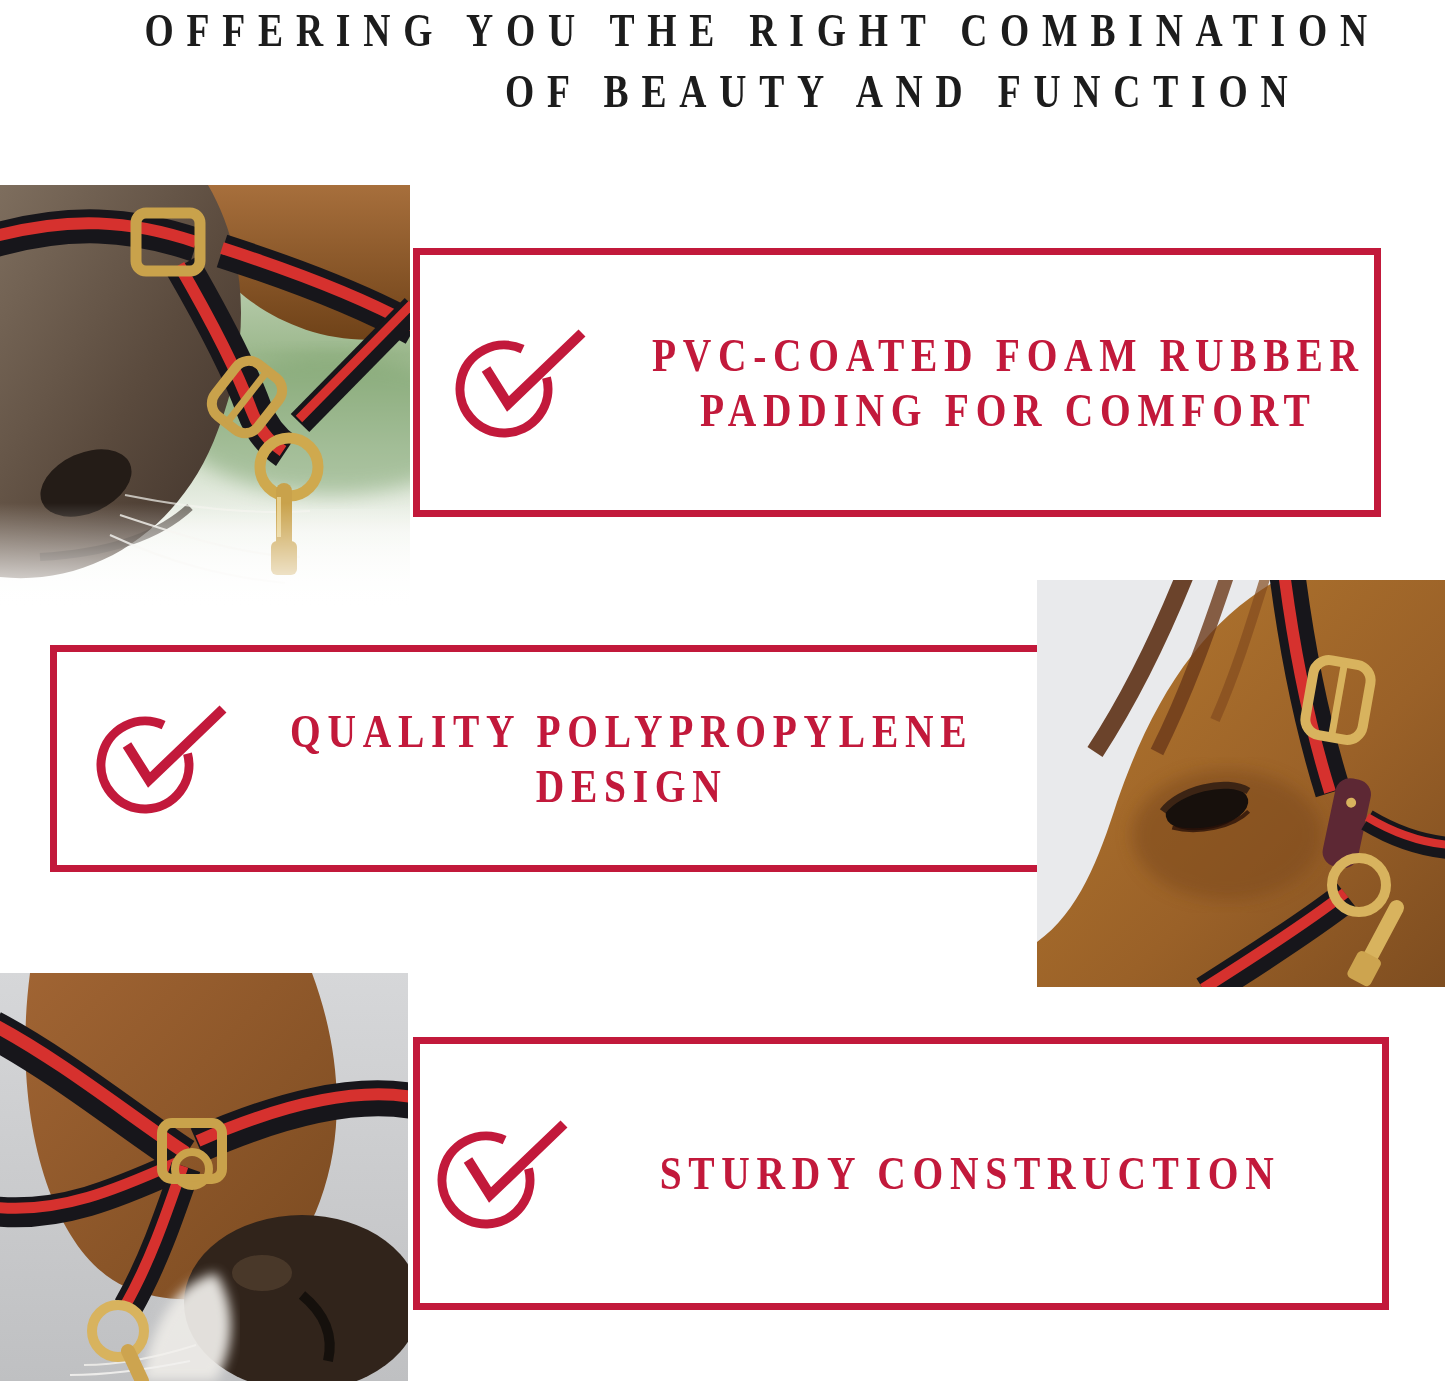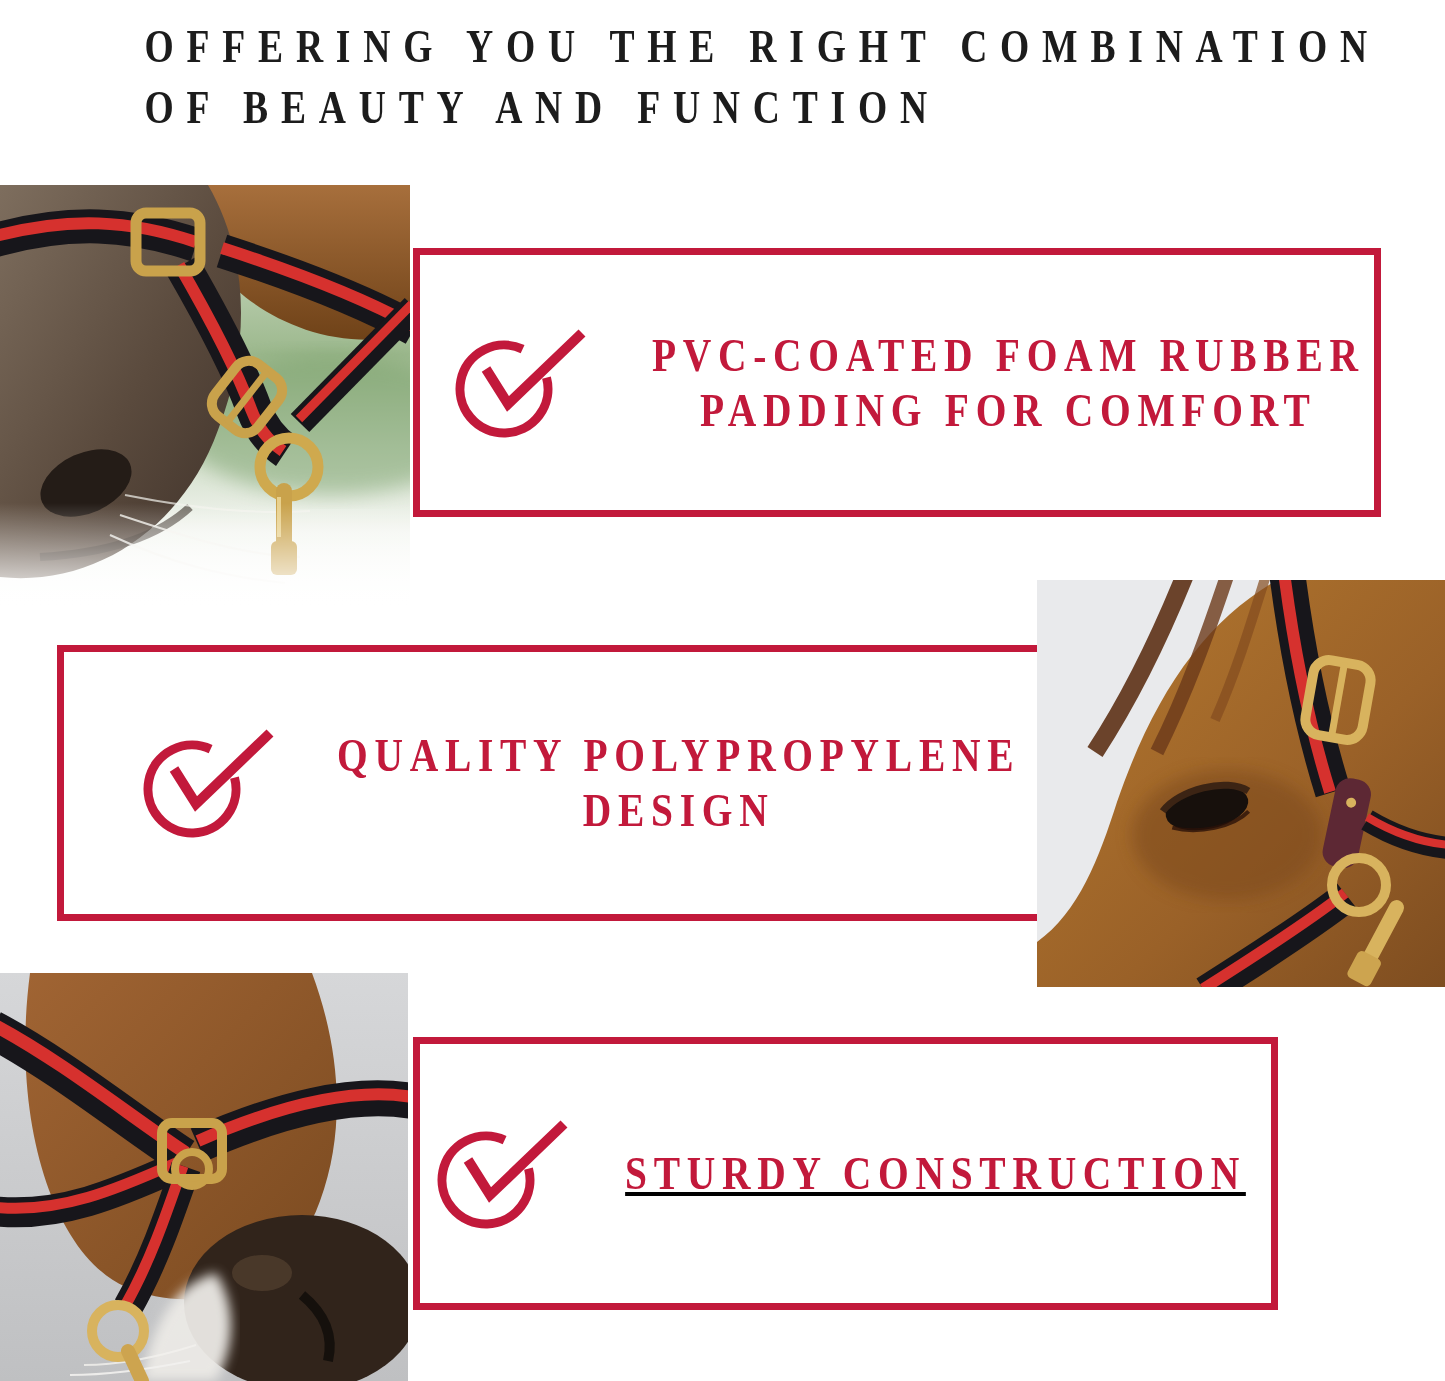--- a/index.html
+++ b/index.html
@@ -2,34 +2,34 @@
 <html><head>
 <meta charset="utf-8">
 <style>
   html,body { margin:0; padding:0; background:#ffffff; }
   .page {
     position:relative; width:1445px; height:1381px; background:#ffffff;
     overflow:hidden; font-family:"Liberation Serif", serif;
   }
 
   
-  .title { position:absolute; top:16px; left:0; width:1445px; text-align:left; color:#1c1c1c; }
+  .title { position:absolute; top:0; left:0; width:1445px; text-align:right; color:#1c1c1c; }
   .title-line {
     font-weight:700; font-size:47px; line-height:61px; letter-spacing:0.34em;
     transform:scaleX(0.80); transform-origin:50% 50%; white-space:nowrap;
   }
 
   
   .feature-box {
     position:absolute; border:7px solid #c2193b; background:#ffffff;
     display:flex; align-items:center; box-sizing:border-box; z-index:1;
   }
   .box1 { left:413px; top:248px;  width:968px;  height:269px; padding-left:36px; padding-right:12px; }
-  .box2 { left:57px;  top:645px;  width:1331px; height:276px; padding-left:80px; padding-right:352px; }
-  .box3 { left:413px; top:1037px; width:865px;  height:273px; padding-left:18px; padding-right:8px;text-decoration:underline; }
+  .box2 { left:50px;  top:645px;  width:1331px; height:227px; padding-left:40px; padding-right:352px; }
+  .box3 { left:413px; top:1037px; width:976px;  height:273px; padding-left:18px; padding-right:8px; }
 
   .check-icon { flex:0 0 auto; width:128px; height:112px; }
   .check-icon svg { overflow:visible; display:block; }
 
   .feature-text {
     flex:1 1 auto; text-align:center; color:#c2193b; font-weight:700;
     font-size:47px; line-height:55px; letter-spacing:0.17em;
     transform:scaleX(0.84); transform-origin:50% 50%;
   }
   .feature-text div { white-space:nowrap; }

